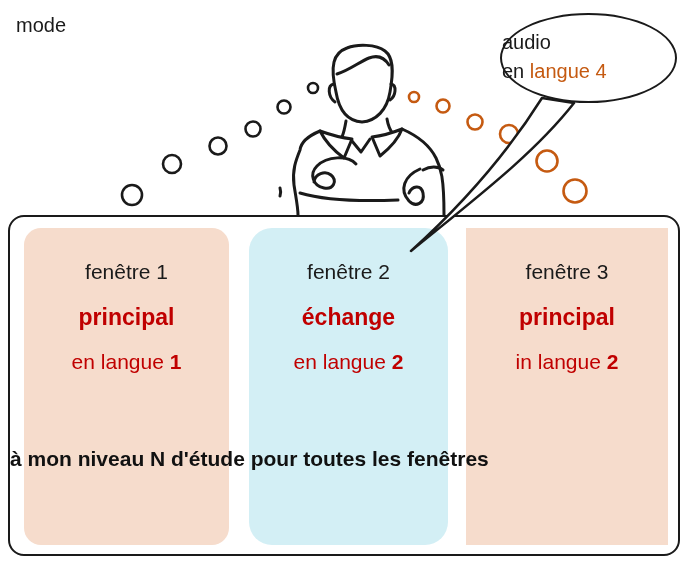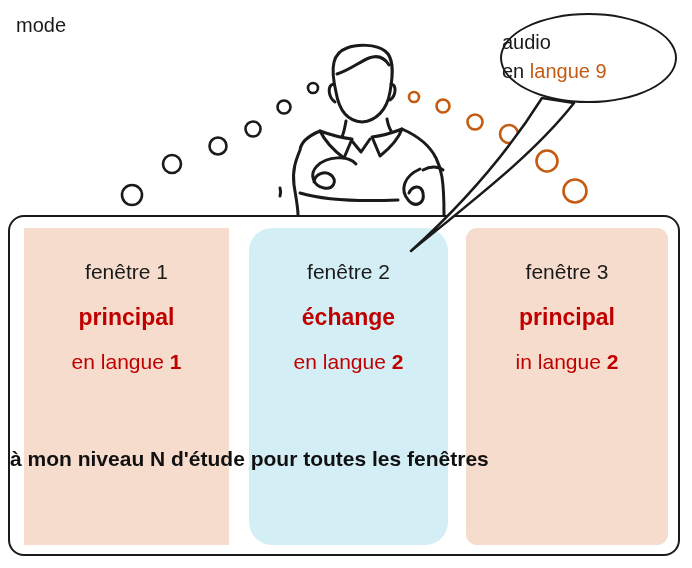--- a/index.html
+++ b/index.html
@@ -24,23 +24,23 @@
   
   .panel{
     position:absolute;left:8px;top:215px;width:672px;height:341px;box-sizing:border-box;
     background:#fff;border:2.5px solid var(--line,#1a1a1a);border-radius:16px;z-index:1;
   }
   .win{
     position:absolute;top:11px;height:317px;text-align:center;
   }
   .win-main{background:var(--window-main-bg,#f6dccc);}
   .win-synth{background:var(--window-synth-bg,#d3eff5);border-radius:23px;}
-  .win-1{left:14px;width:205px;}
+  .win-1{left:14px;width:205px;border-radius:17px;}
   .win-2{left:239px;width:199px;}
-  .win-3{left:456px;width:202px;border-radius:11px;}
+  .win-3{left:456px;width:202px;}
   .win-name{margin-top:30px;font-size:21px;line-height:28px;color:#1a1a1a;}
   .win-role{margin-top:17px;font-size:23px;line-height:28px;font-weight:bold;color:var(--content-red,#c00000);}
   .win-lang{margin-top:17px;font-size:21px;line-height:28px;color:var(--content-red,#c00000);}
   .win-lang b{font-weight:bold;}
   .footer-note{
     position:absolute;left:0;right:0;top:228px;
     font-size:21px;line-height:28px;color:#111;font-weight:bold;
   }
 
   
@@ -111,16 +111,16 @@
       <path d="M356 164 C348 155 327 156 317 166 C309 174 313 186 324 188 C333 190 338 181 331 175 C325 170 315 174 314 182"></path>
       <path d="M300 193 C320 199 350 202 398 200"></path>
       <path d="M420 169 C404 176 399 190 409 201 C416 208 425 203 423 193 C421 184 412 186 409 193"></path>
       <path d="M423 170 C430 166 438 166 443 170"></path>
       <path d="M280 188 C281 191 281 193 280 196"></path>
     </g>
   </svg>
 
   <div class="bubble">
     <div>audio</div>
-    <div><span>en </span><span class="lang">langue 9</span></div>
+    <div><span>en </span><span class="lang">langue 4</span></div>
   </div>
 
 </div>
 
 </body></html>

